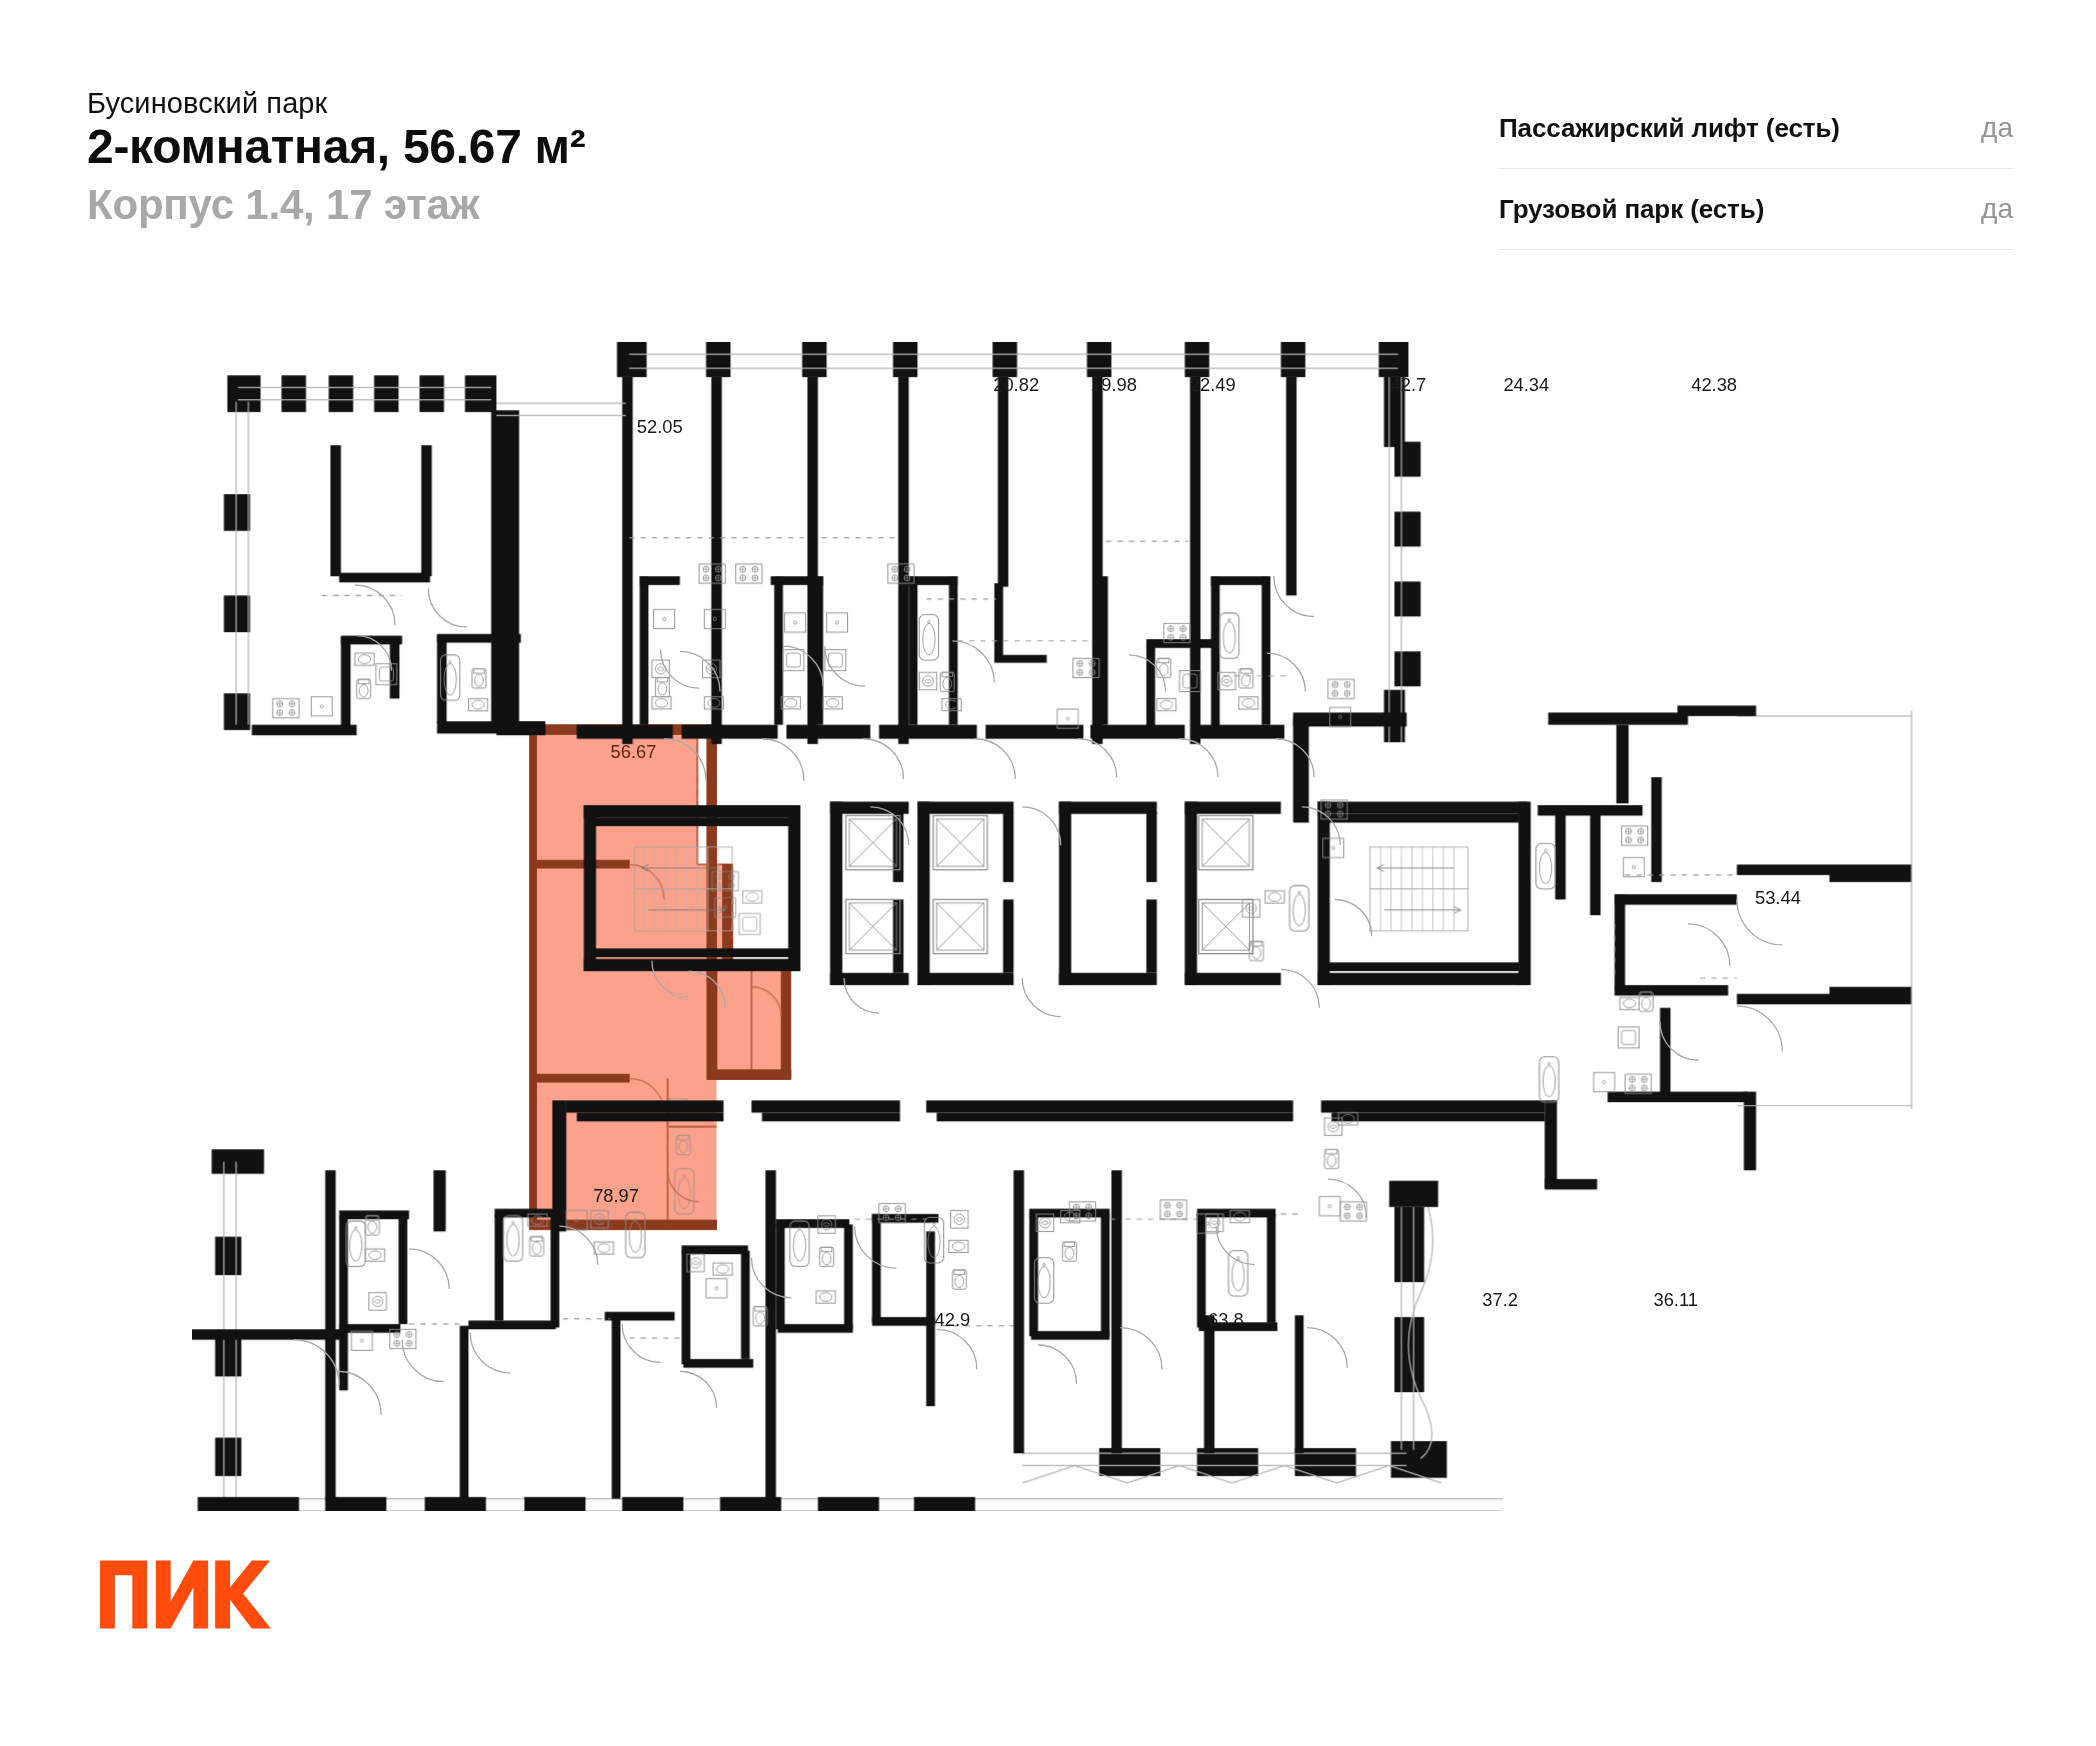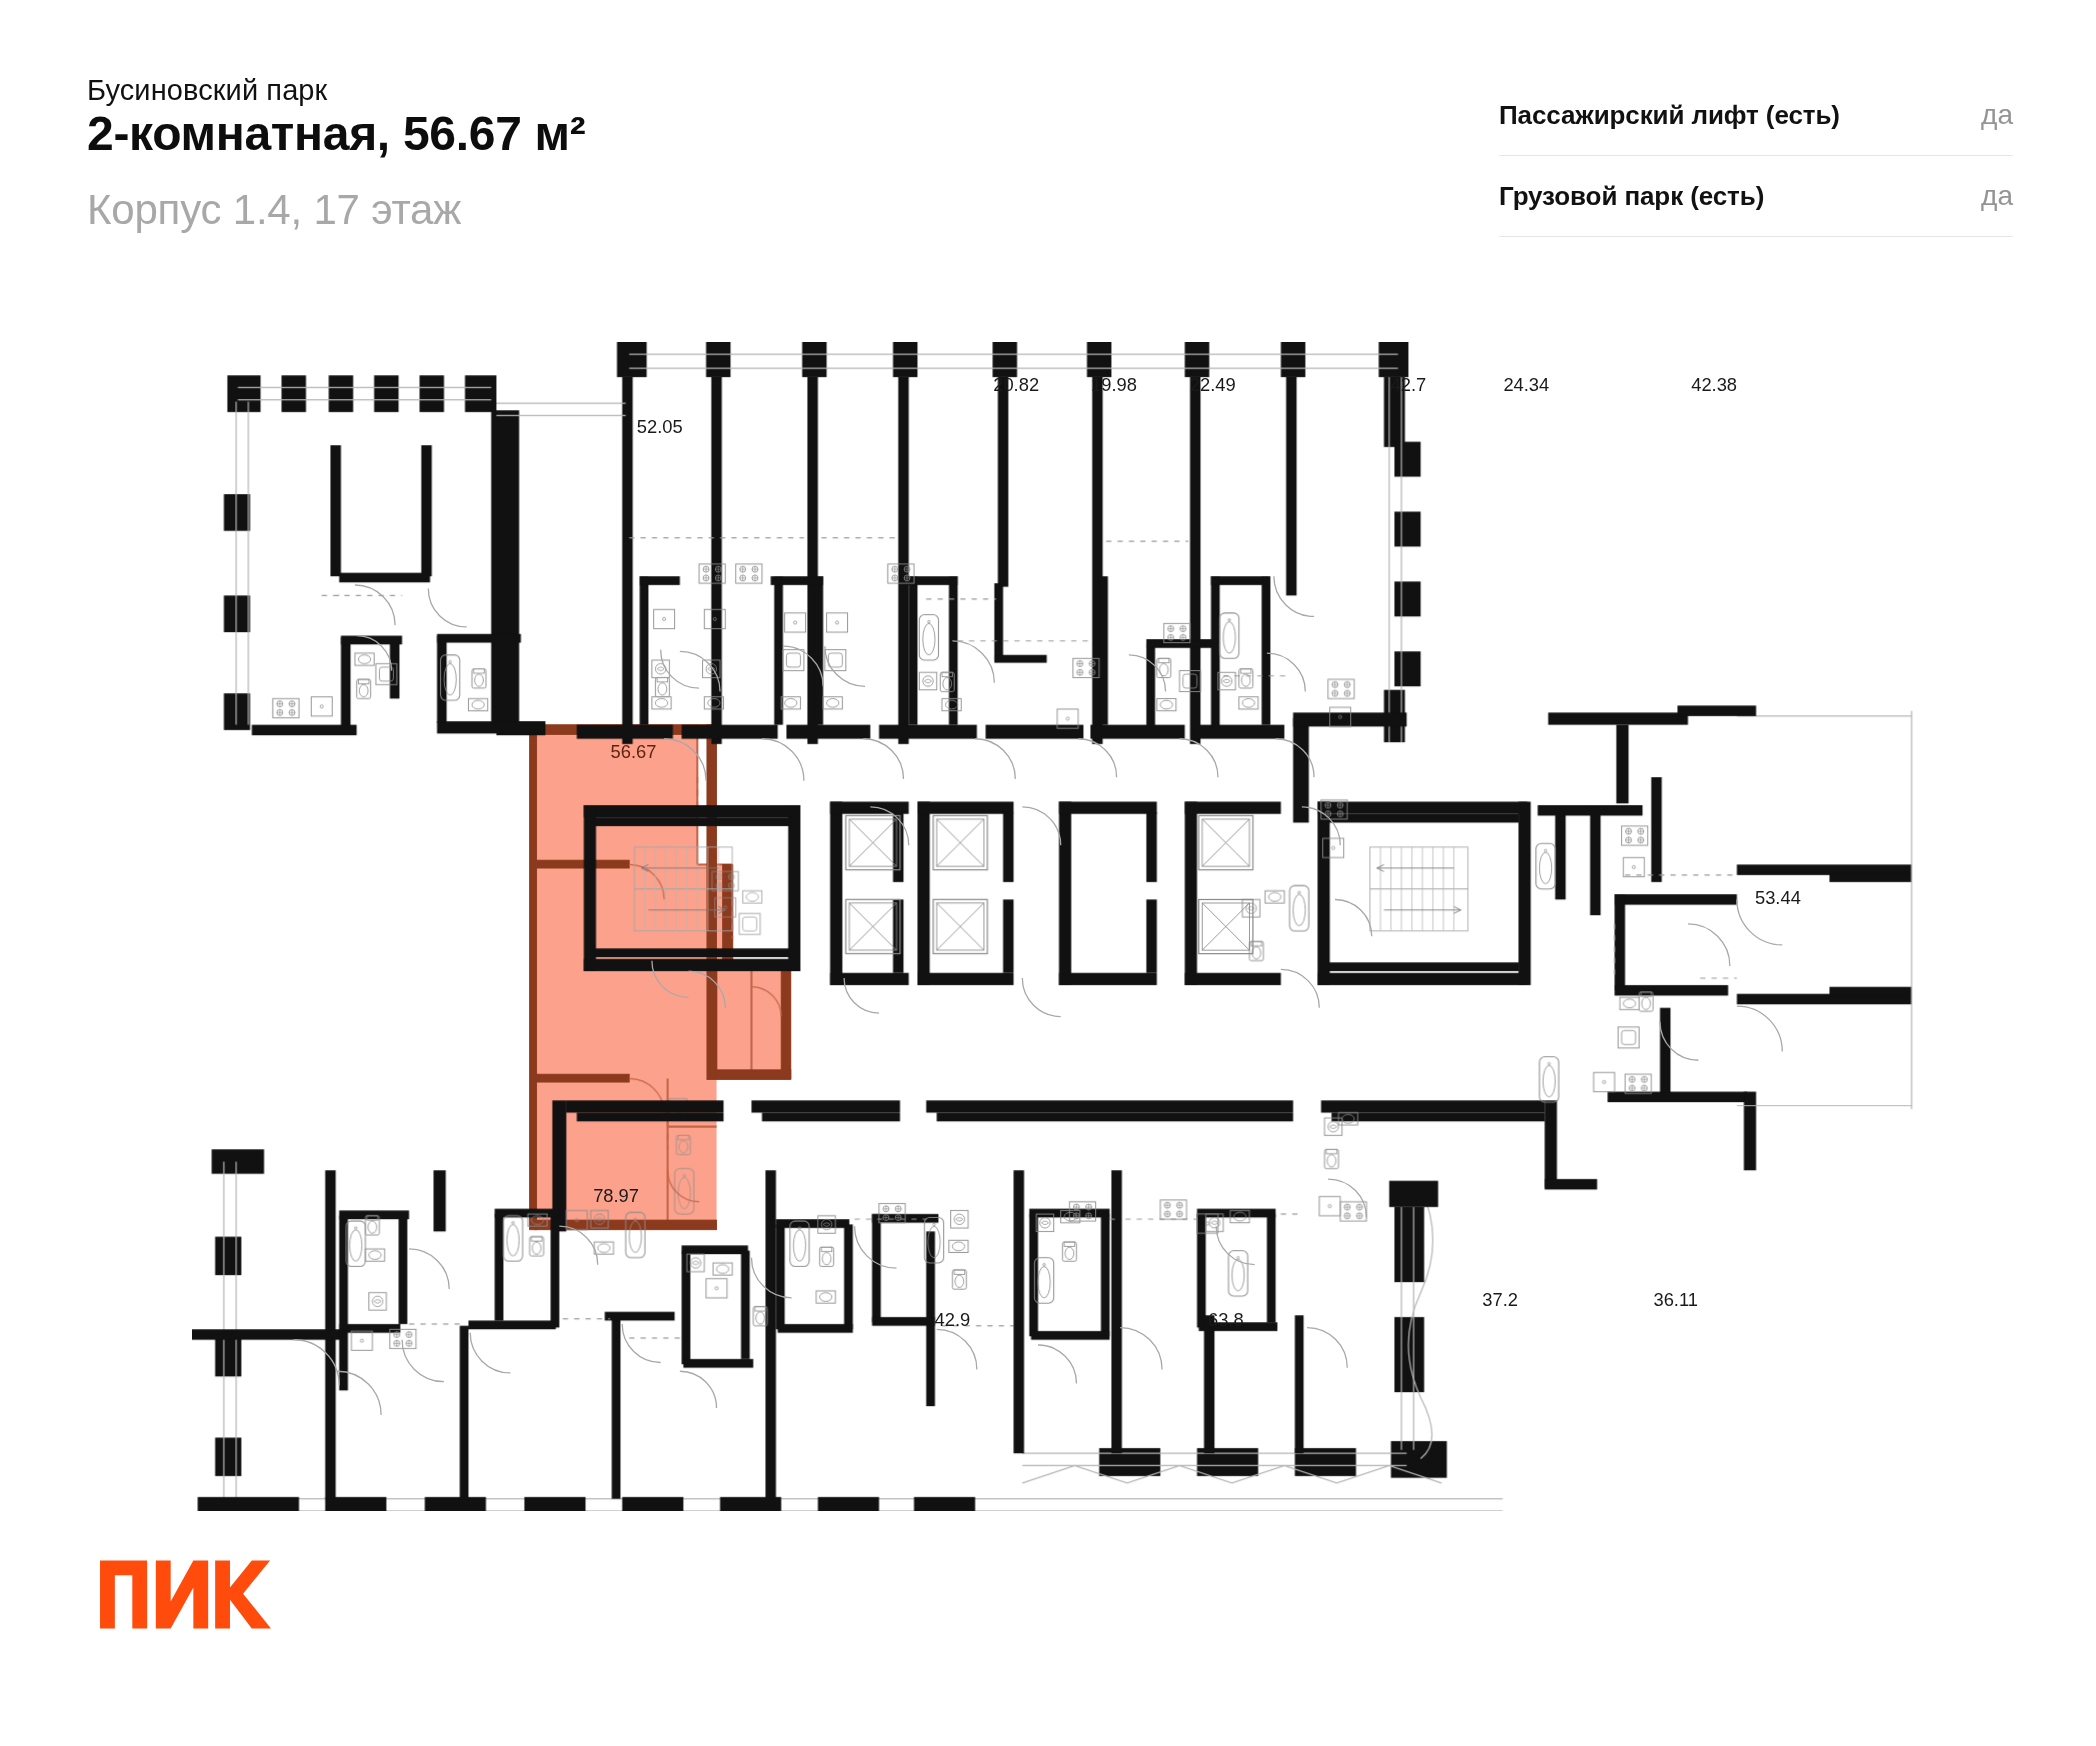--- a/index.html
+++ b/index.html
@@ -4,30 +4,30 @@
 <style>
   html,body{margin:0;padding:0;background:#fff;}
   body{
     width:2096px;height:1747px;
     font-family:"Liberation Sans","DejaVu Sans",sans-serif;
     color:#111;
     -webkit-font-smoothing:antialiased;
     position:relative;overflow:hidden;
   }
   
-  #header{position:absolute;left:0;top:3px;width:1797px;height:297px;padding-left:46px;}
+  #header{position:absolute;left:0;top:16px;width:1797px;height:297px;padding-left:46px;}
   #title-block{position:absolute;left:87px;top:70px;width:1223px;}
   #project-name{
     font-size:29px;font-weight:400;color:#111;letter-spacing:0.1px;line-height:1.2;
   }
   #apt-title{
     font-size:48px;font-weight:700;color:#0d0d0d;letter-spacing:-0.3px;line-height:1.08;
   }
   #apt-subtitle{
-    margin-top:26px;font-size:42px;font-weight:400;color:#a8a8a8;letter-spacing:-0.2px;line-height:1.12;
+    margin-top:8px;font-size:42px;font-weight:700;color:#a8a8a8;letter-spacing:-0.2px;line-height:1.12;
   }
   
   #spec-table{position:absolute;left:1499px;top:72px;width:514px;}
   .spec-row{
     position:relative;height:80px;
     display:flex;align-items:center;justify-content:space-between;
     border-bottom:0.9px solid #e6e6e6;
   }
   .spec-row:first-child{border-top:none;gap:44px;}
   .spec-label{font-size:26px;font-weight:700;color:#111;letter-spacing:-0.1px;}

